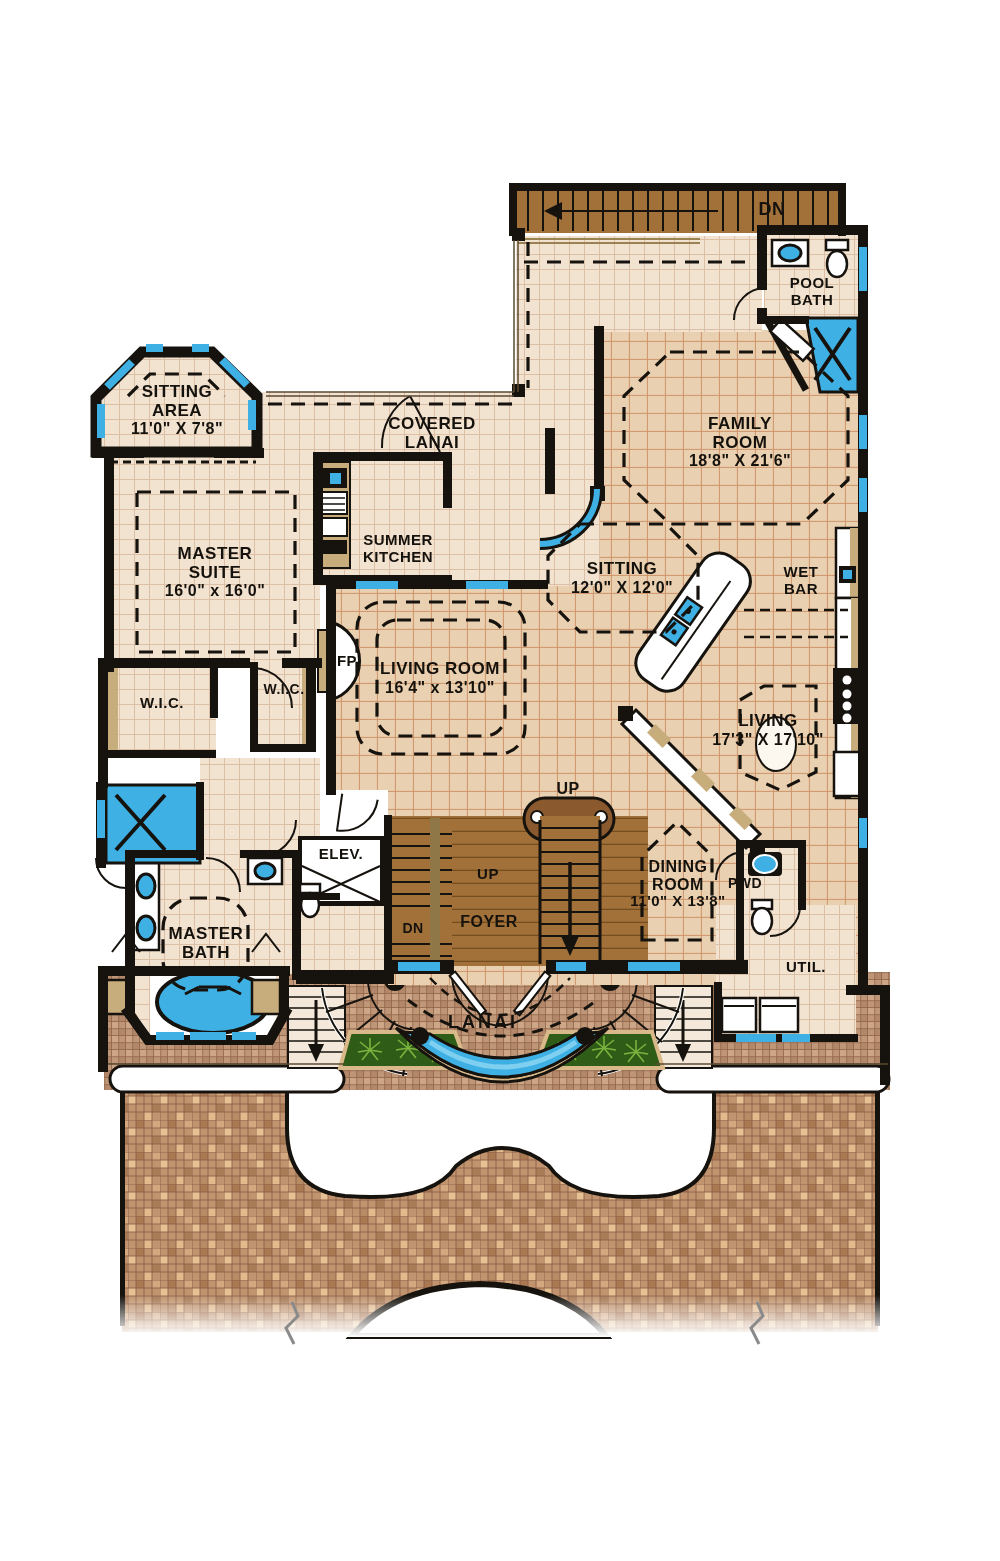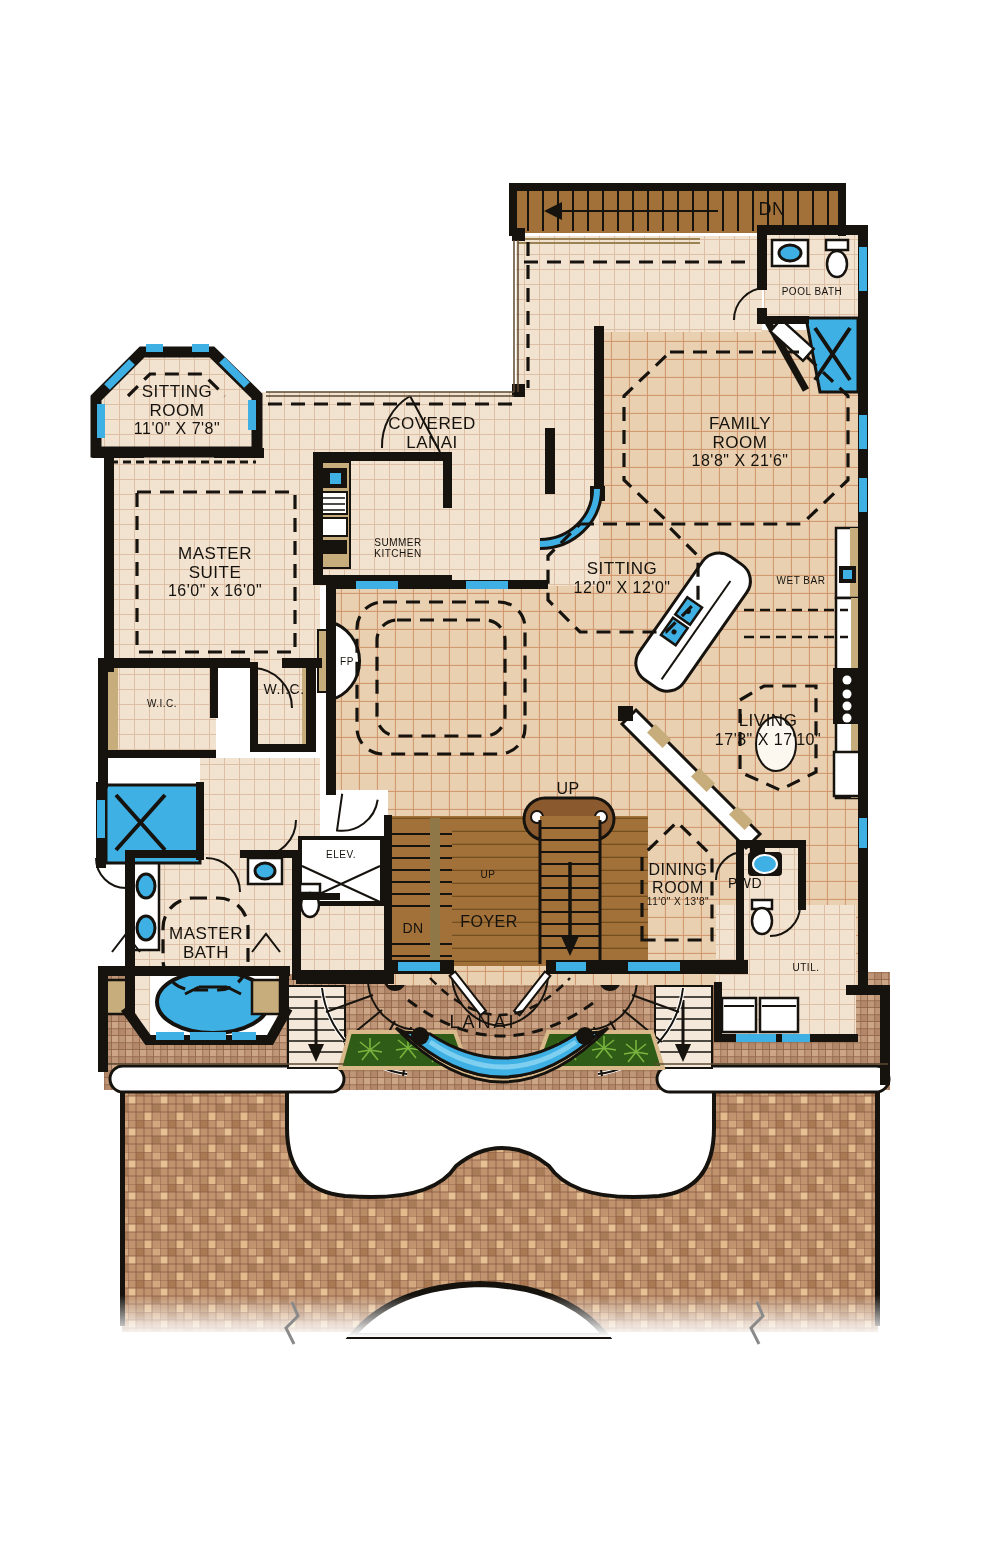--- a/index.html
+++ b/index.html
@@ -1,22 +1,22 @@
 <!DOCTYPE html>
 <html><head>
 <meta charset="utf-8">
 <style>
   html,body{margin:0;padding:0;background:#fff;}
   .stage{position:relative;width:1000px;height:1561px;background:#fff;overflow:hidden;
          font-family:"Liberation Sans",sans-serif;}
   .stage svg{position:absolute;left:0;top:0;}
   .lbl{position:absolute;transform:translate(-50%,-50%);text-align:center;
-       font-weight:normal;color:#15120d;line-height:1.1;letter-spacing:.5px;}
+       font-weight:bold;color:#15120d;line-height:1.1;letter-spacing:.5px;}
   .lbl .dims{display:block;}
-  .fs14{font-size:14px}.fs15{font-size:10px}.fs16{font-size:16px}
+  .fs14{font-size:14px}.fs15{font-size:15px}.fs16{font-size:16px}
   .fs17{font-size:17px}.fs18{font-size:18px}
   .nw{white-space:nowrap}
 </style>
 </head>
 <body>
 
 <div class="stage">
 <svg width="1000" height="1561" viewBox="0 0 1000 1561">
   <defs>
     <pattern id="tA" width="15" height="15" patternUnits="userSpaceOnUse">
@@ -413,21 +413,21 @@
     <path d="M744,610 H848 M744,637 H848" stroke-width="2.5" stroke-dasharray="10 6"></path>
     <path d="M110,462 H256" stroke-width="3" stroke-dasharray="8 5"></path>
   </g>
   <g stroke="#5c4a33" stroke-width="1.5" fill="none">
     <path d="M266,392 H514 M266,396 H514 M514,240 V392 M518,240 V392"></path>
     <path d="M108,1064 H345 M655,1064 H888"></path>
   </g>
 </svg>
 
 <div class="lbl fs17" style="left:177px;top:410px;width:96px">
-  <span>SITTING ROOM</span>
+  <span>SITTING AREA</span>
   <span class="dims fs16 nw">11'0" X 7'8"</span>
 </div>
 <div class="lbl fs17" style="left:215px;top:572px;width:110px">
   <span>MASTER SUITE</span>
   <span class="dims fs16 nw">16'0" x 16'0"</span>
 </div>
 <div class="lbl fs17" style="left:432px;top:434px;width:120px">
   <span>COVERED LANAI</span>
 </div>
 <div class="lbl fs15" style="left:398px;top:548px;width:96px">
@@ -440,20 +440,24 @@
 <div class="lbl fs15" style="left:812px;top:291px;width:70px">
   <span>POOL BATH</span>
 </div>
 <div class="lbl fs17" style="left:622px;top:578px;width:170px">
   <span class="nw">SITTING</span>
   <span class="dims fs16 nw">12'0" X 12'0"</span>
 </div>
 <div class="lbl fs15" style="left:801px;top:580px;width:50px">
   <span>WET BAR</span>
 </div>
+<div class="lbl fs17" style="left:440px;top:678px;width:190px">
+  <span class="nw">LIVING ROOM</span>
+  <span class="dims fs16 nw">16'4" x 13'10"</span>
+</div>
 <div class="lbl fs17" style="left:768px;top:730px;width:160px">
   <span class="nw">LIVING</span>
   <span class="dims fs16 nw">17'3" X 17'10"</span>
 </div>
 <div class="lbl fs15" style="left:162px;top:703px">
   <span class="nw">W.I.C.</span>
 </div>
 <div class="lbl fs14" style="left:284px;top:690px">
   <span class="nw">W.I.C.</span>
 </div>

